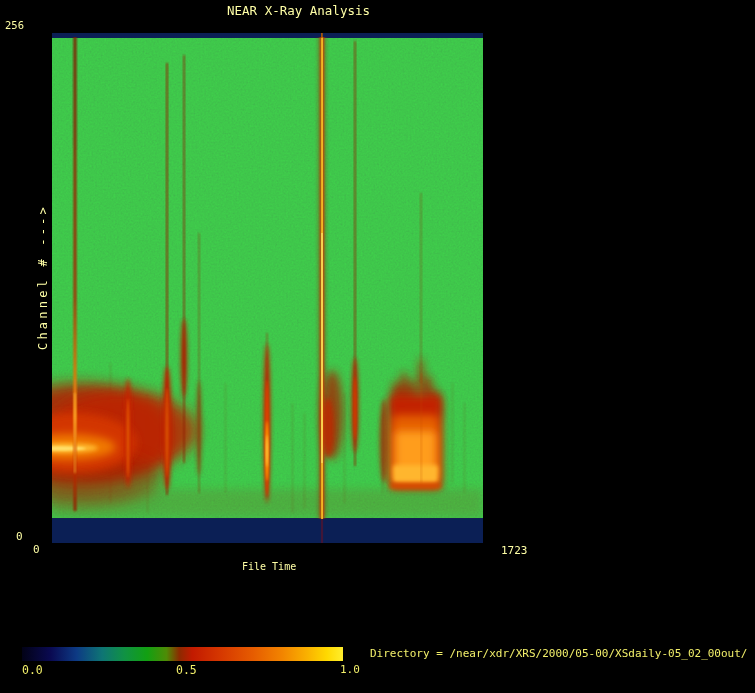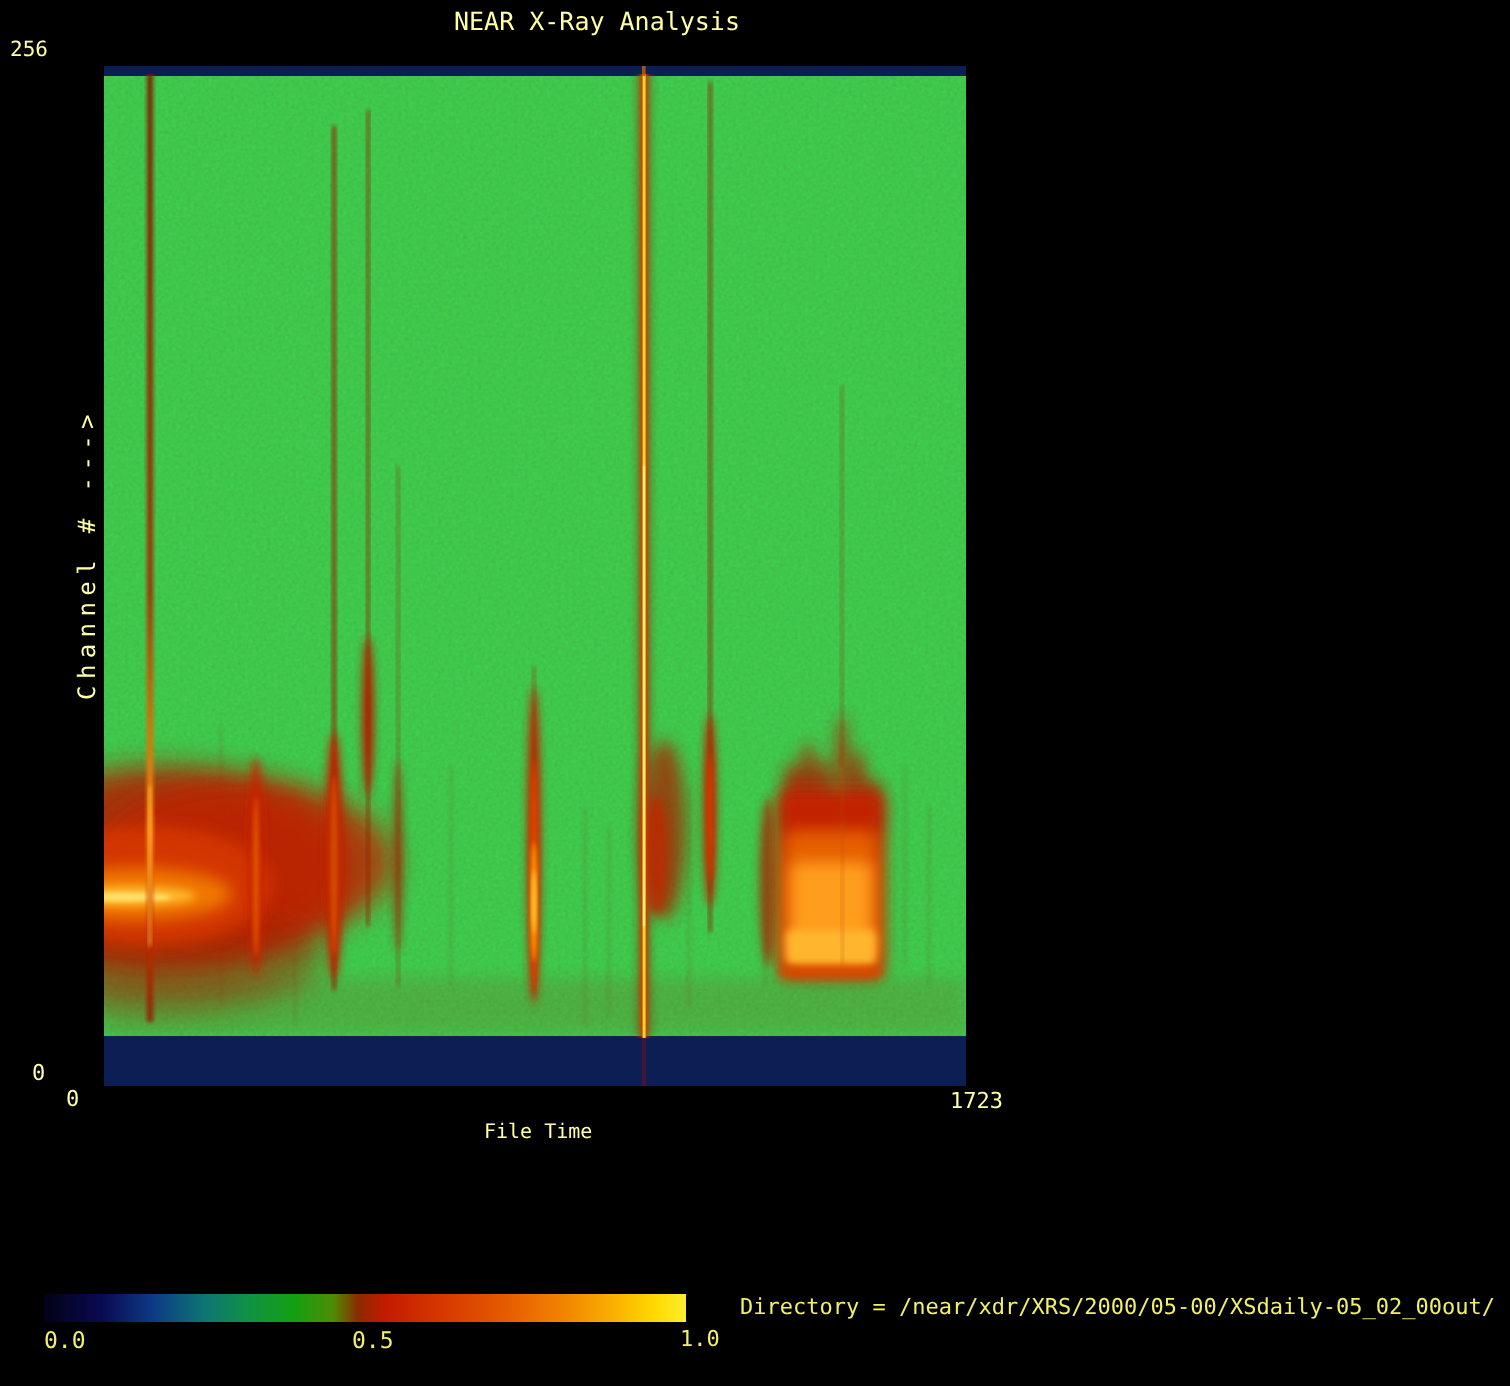--- a/index.html
+++ b/index.html
@@ -10,21 +10,21 @@
   .yellow{color:var(--text_yellow,#f2ef6a);}
   .title{left:187px;top:4px;font-size:12.5px;padding-left:40px;}
   .date{left:393px;top:5px;font-size:11px;}
   .ymax{left:5px;top:20px;font-size:10.5px;}
   .ymin{left:16px;top:531px;font-size:11px;}
   .ylabel{left:44px;top:277px;transform:translate(-50%,-50%) rotate(-90deg);
           font-size:12px;letter-spacing:3.2px;}
   .plotwrap{position:absolute;left:52px;top:33px;width:431px;height:510px;}
   .xmin{left:33px;top:544px;font-size:11px;}
   .xlabel{left:242px;top:545px;font-size:10px;margin-top:16px;}
-  .xmax{left:475px;top:545px;font-size:11px;}
+  .xmax{left:501px;top:545px;font-size:11px;}
   .cbtitle{left:22px;top:631px;font-size:11px;}
   .cbbar{position:absolute;left:22px;top:647px;width:321px;height:14px;
     background:linear-gradient(to right,
       #020216 0%, #0a0a52 9%, #0d3a84 17%, #0e7574 25%, #109243 32%,
       #12a012 39%, #4e8c06 45%, #8c2a00 49%, #c21a00 53%, #d63800 62%,
       #e65c00 72%, #f28400 81%, #fab200 89%, #ffd900 95%, #ffee2e 100%);}
   .cb0{left:22px;top:664px;font-size:11.5px;}
   .cb5{left:176px;top:664px;font-size:11.5px;}
   .cb1{left:340px;top:664px;font-size:11px;}
   .info1{left:370px;top:645px;font-size:11px;}

